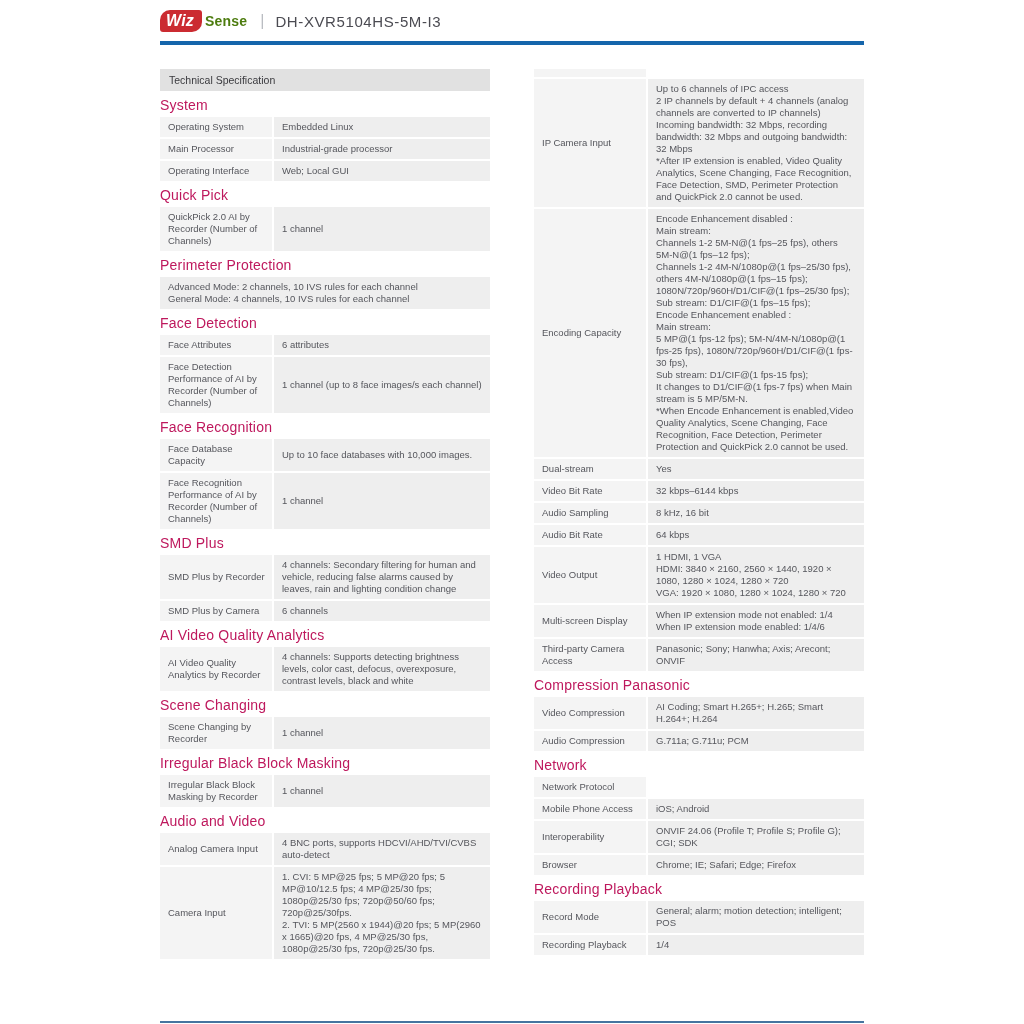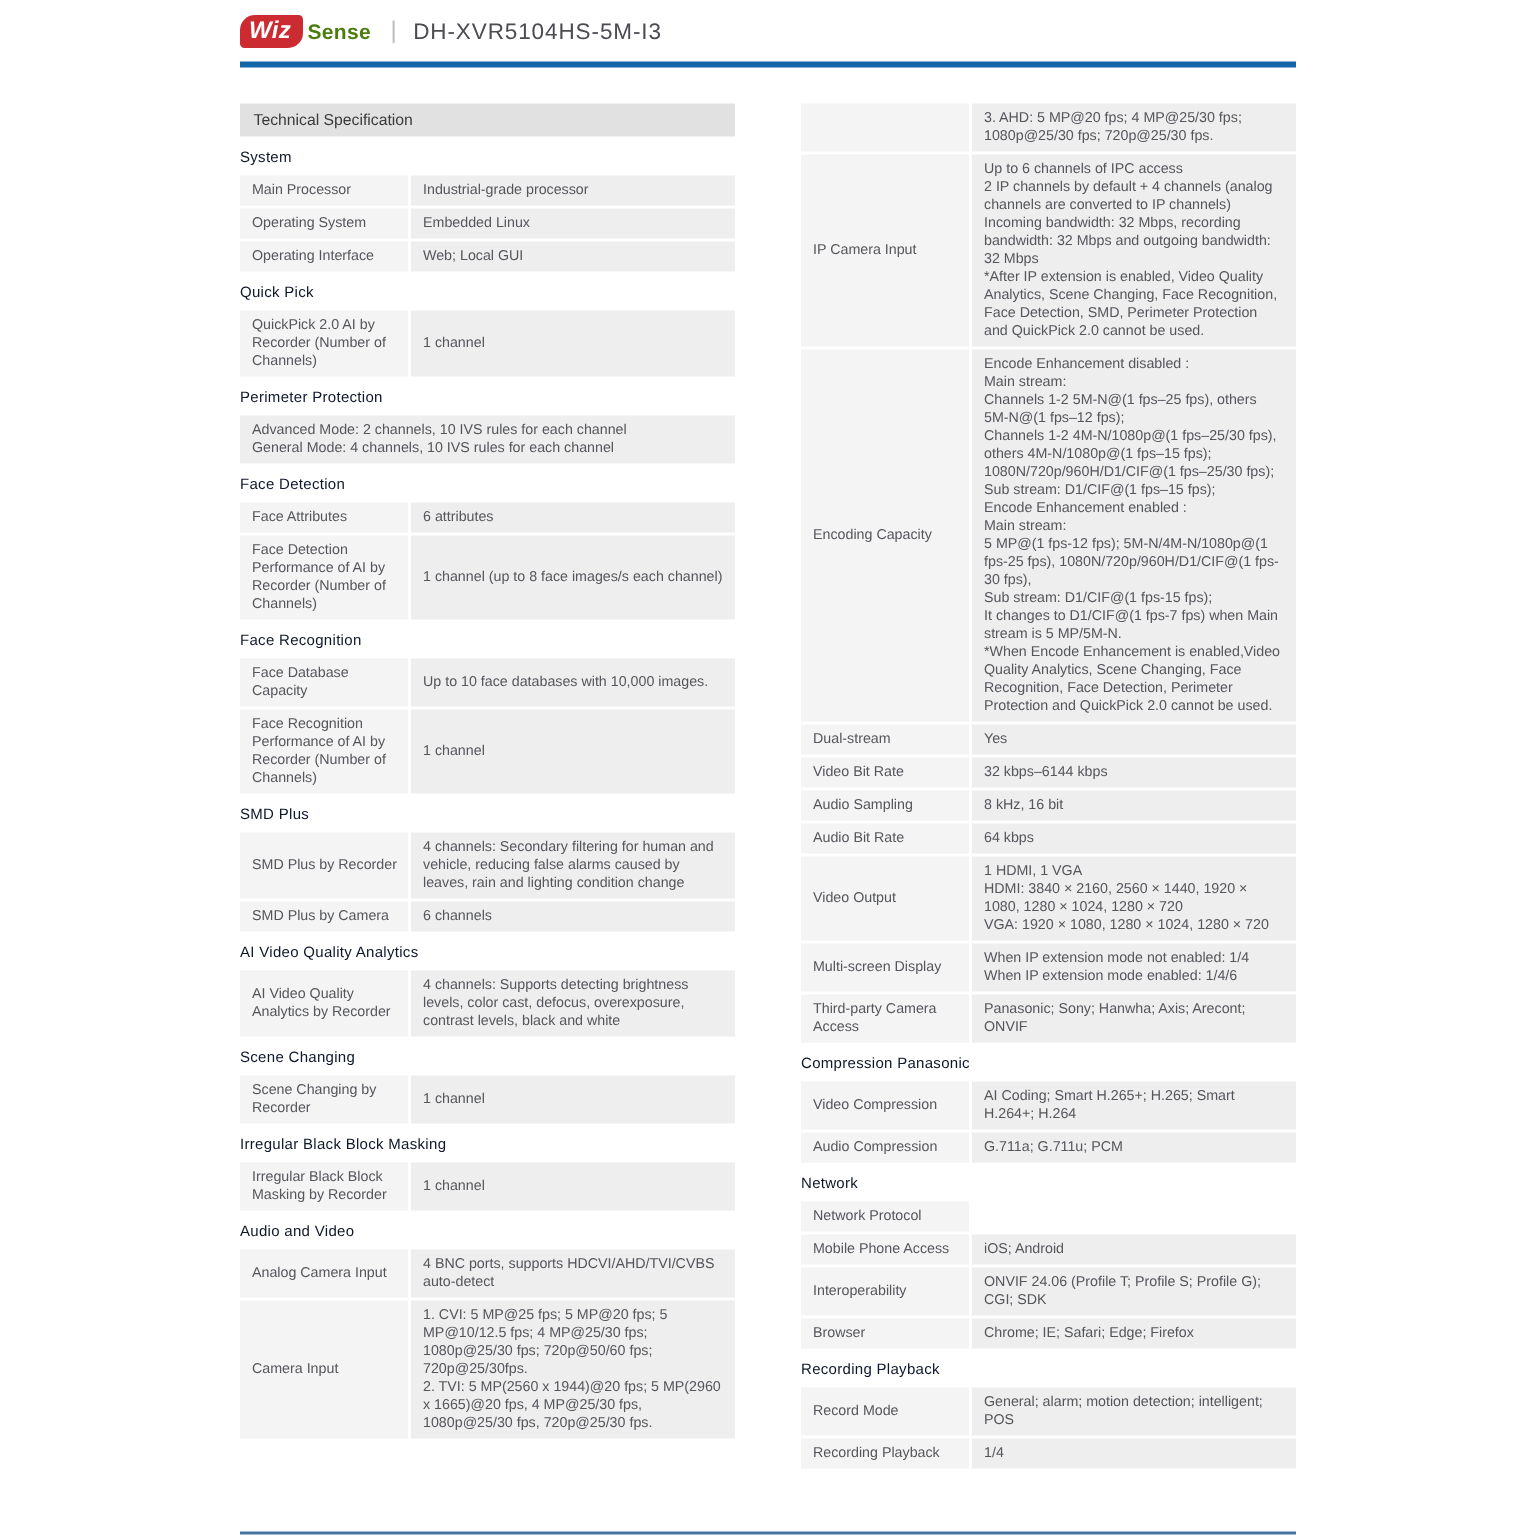--- a/index.html
+++ b/index.html
@@ -75,23 +75,23 @@
     background: var(--titlebar-bg);
     color: #3a3a3e;
     font-size: 10.5px;
     line-height: 22px;
     height: 22px;
     padding: 0 9px;
     margin-bottom: 3px;
   }
 
   .section-heading {
-    font-size: 10px;
+    font-size: 14px;
     line-height: 15px;
-    color: #0f172a;
+    color: #be185d;
     margin: 7px 0 4px 0;
     letter-spacing: 0.2px;
     font-weight: normal;
   }
 
   .spec-row {
     display: flex;
     margin-bottom: 2px;
   }
   .cell {
@@ -148,26 +148,26 @@
       <span class="hdr-divider">|</span>
       <h1 class="model">DH-XVR5104HS-5M-I3</h1>
     </header>
     <div class="accent-bar"></div>
 
     <main class="columns">
       <section class="col" id="col-left">
         <div class="title-bar">Technical Specification</div>
       <h2 class="section-heading">System</h2>
           <div class="spec-row">
+            <div class="cell label">Operating System</div>
+            <div class="cell value">Embedded Linux</div>
+          </div>
+          <div class="spec-row">
             <div class="cell label">Main Processor</div>
             <div class="cell value">Industrial-grade processor</div>
-          </div>
-          <div class="spec-row">
-            <div class="cell label">Operating System</div>
-            <div class="cell value">Embedded Linux</div>
           </div>
           <div class="spec-row">
             <div class="cell label">Operating Interface</div>
             <div class="cell value">Web; Local GUI</div>
           </div>
           <h2 class="section-heading">Quick Pick</h2>
           <div class="spec-row">
             <div class="cell label">QuickPick 2.0 AI by Recorder (Number of Channels)</div>
             <div class="cell value">1 channel</div>
           </div>
@@ -225,21 +225,20 @@
           </div>
           <div class="spec-row">
             <div class="cell label">Camera Input</div>
             <div class="cell value">1. CVI: 5 MP@25 fps; 5 MP@20 fps; 5 MP@10/12.5 fps; 4 MP@25/30 fps; 1080p@25/30 fps; 720p@50/60 fps; 720p@25/30fps.
 2. TVI: 5 MP(2560 x 1944)@20 fps; 5 MP(2960 x 1665)@20 fps, 4 MP@25/30 fps, 1080p@25/30 fps, 720p@25/30 fps.</div>
           </div>
         </section>
       <section class="col" id="col-right">
           <div class="spec-row">
             <div class="cell label"></div>
-            <div class="cell value">3. AHD: 5 MP@20 fps; 4 MP@25/30 fps; 1080p@25/30 fps; 720p@25/30 fps.</div>
           </div>
           <div class="spec-row">
             <div class="cell label">IP Camera Input</div>
             <div class="cell value">Up to 6 channels of IPC access
 2 IP channels by default + 4 channels (analog channels are converted to IP channels)
 Incoming bandwidth: 32 Mbps, recording bandwidth: 32 Mbps and outgoing bandwidth: 32 Mbps
 *After IP extension is enabled, Video Quality Analytics, Scene Changing, Face Recognition, Face Detection, SMD, Perimeter Protection and QuickPick 2.0 cannot be used.</div>
           </div>
           <div class="spec-row">
             <div class="cell label">Encoding Capacity</div>

